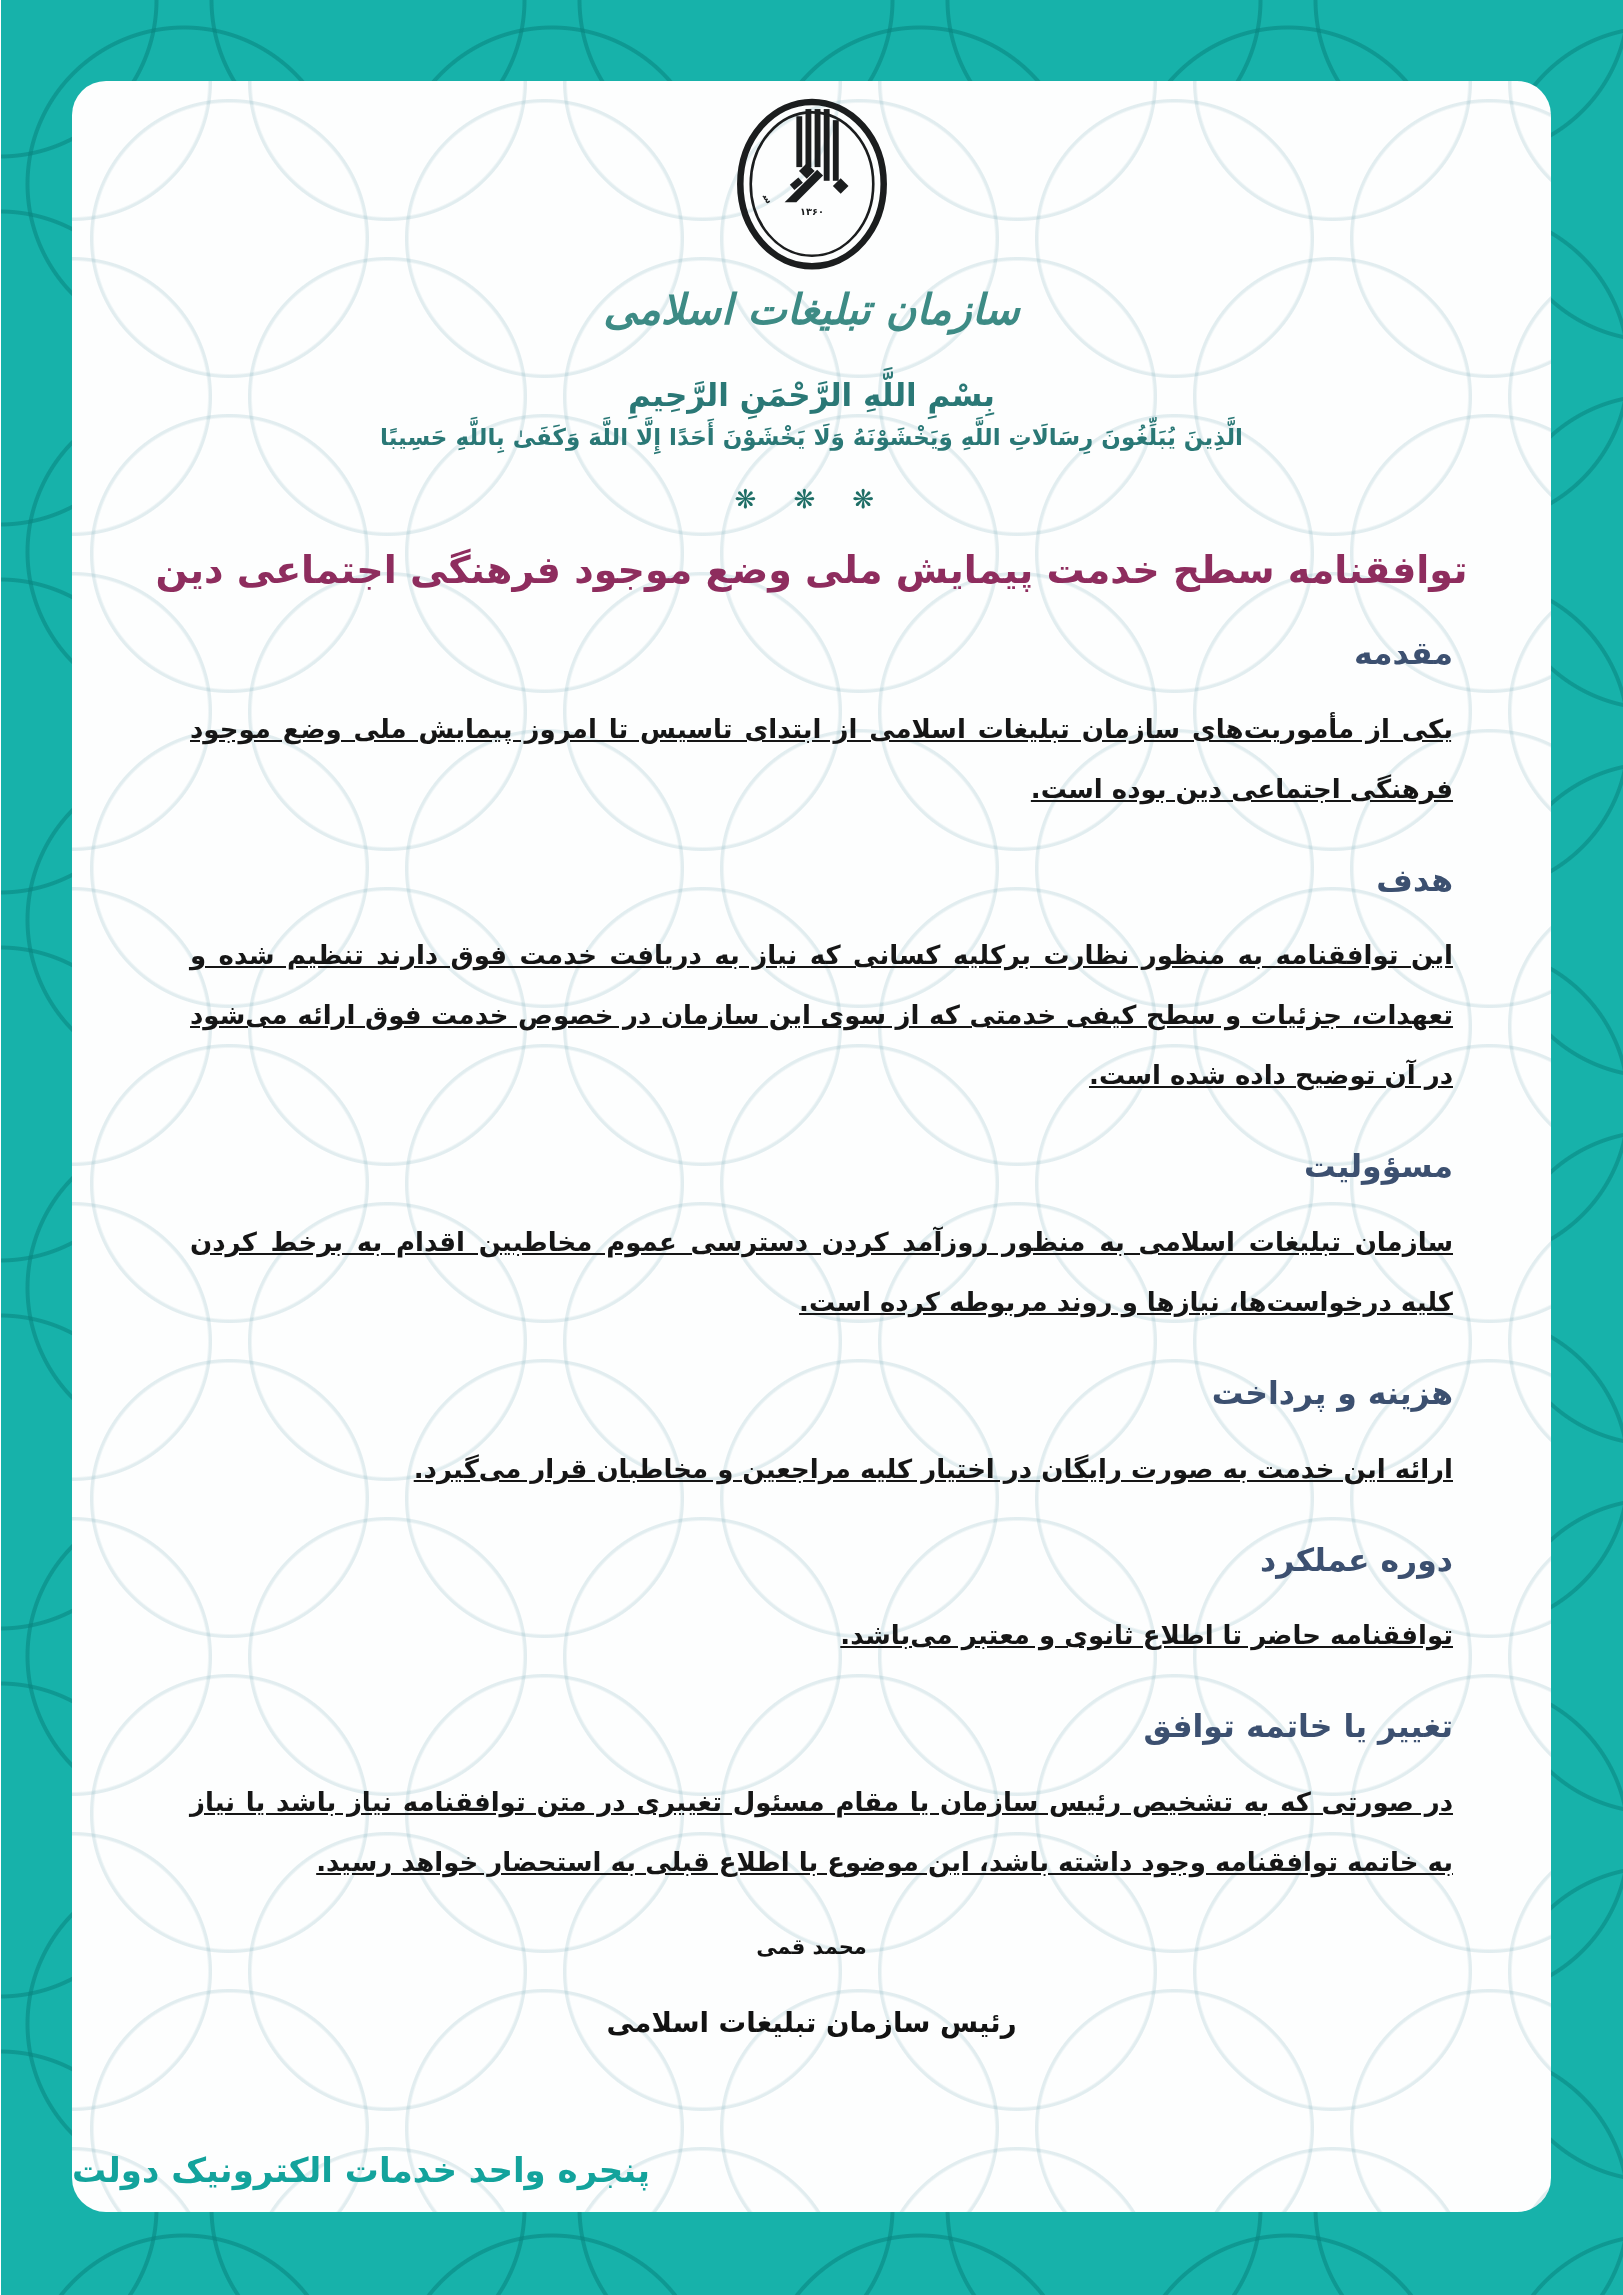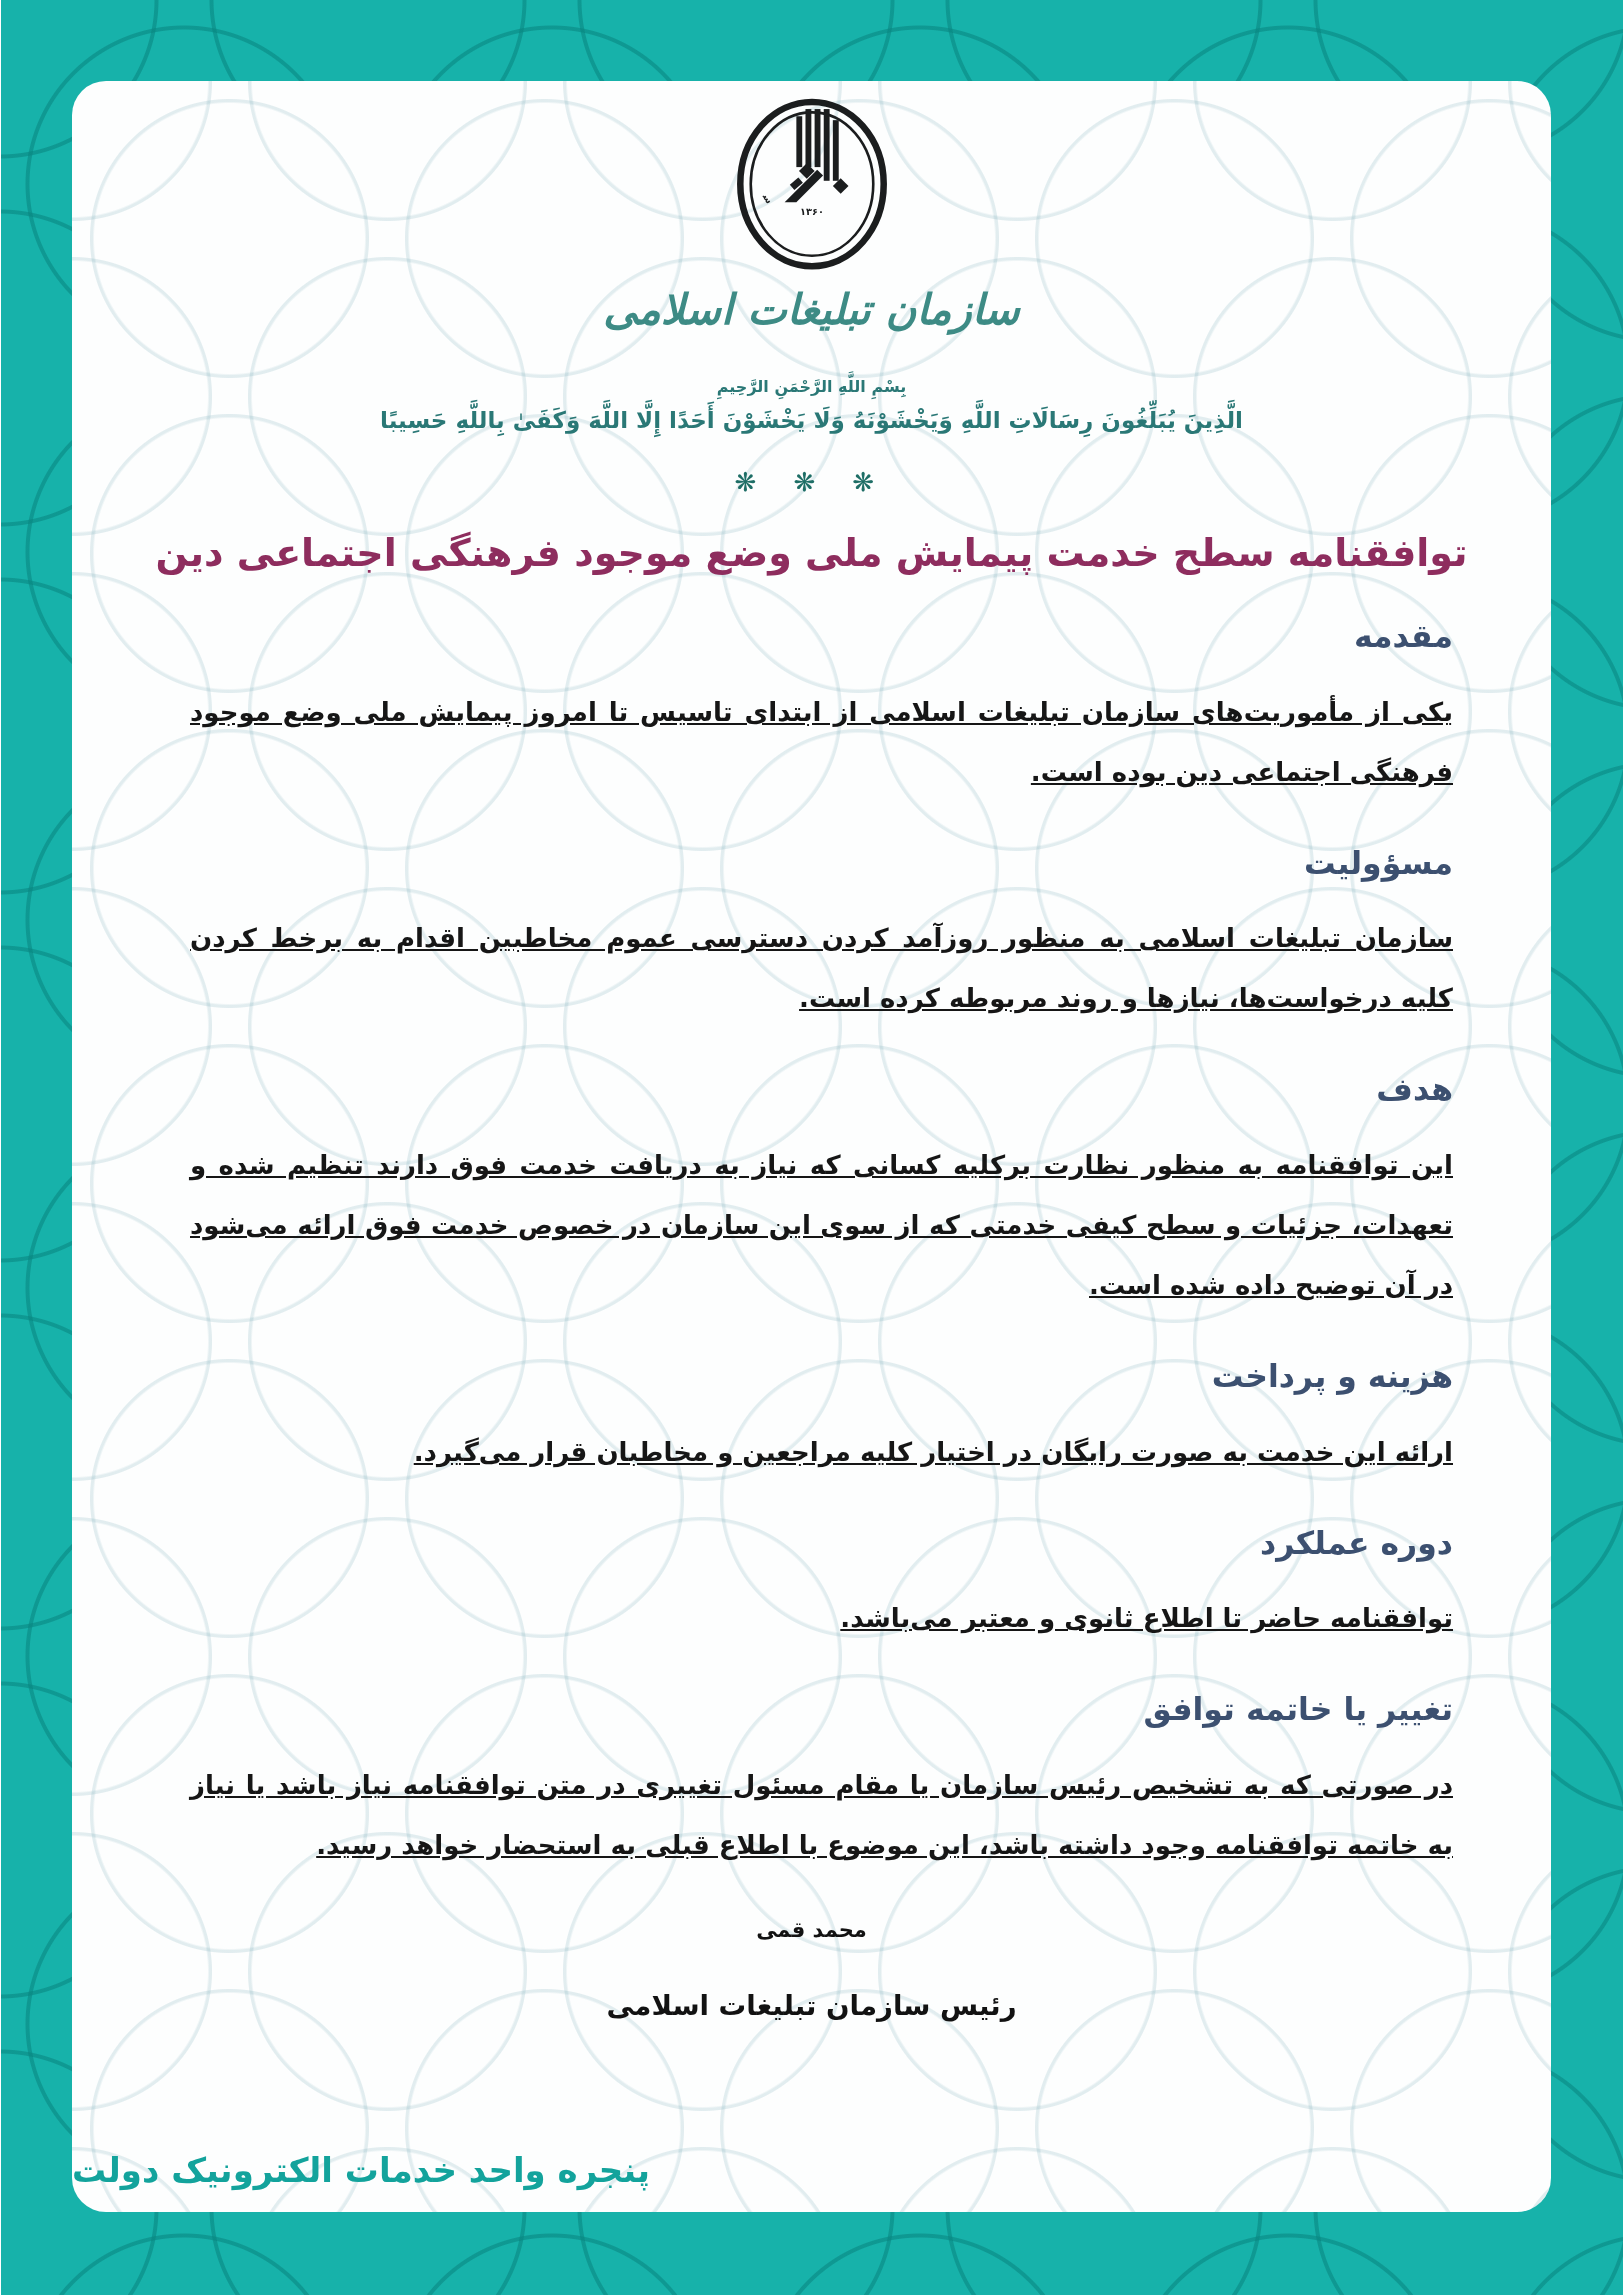--- a/index.html
+++ b/index.html
@@ -34,21 +34,21 @@
   .logo-block { padding-top: 17px; }
   .emblem { width: 158px; height: 176px; display: inline-block; }
   .calligraphy {
     margin-top: 9.2px;
     font-size: 42px; font-weight: bold; font-style: italic;
     color: #3D8B85;
     letter-spacing: 1.3px;
   }
   .bismillah {
     margin-top: 43px;
-    font-size: 16px; font-weight: bold;
+    font-size: 31px; font-weight: bold;
     color: #2A7876;
     white-space: nowrap;
   }
   .verse {
     margin-top: 11px;
     font-size: 23px; font-weight: bold;
     color: #2A7876;
     white-space: nowrap;
   }
   .separator {
@@ -136,26 +136,26 @@
     <div class="separator">❋ ❋ ❋</div>
 
     <h1 class="title">توافقنامه سطح خدمت پیمایش ملی وضع موجود فرهنگی اجتماعی دین</h1>
 
     <div class="sections">
       <section class="sec">
         <h2>مقدمه</h2>
         <p>یکی از مأموریت‌های سازمان تبلیغات اسلامی از ابتدای تاسیس تا امروز پیمایش ملی وضع موجود فرهنگی اجتماعی دین بوده است.</p>
       </section>
       <section class="sec">
+        <h2>هدف</h2>
+        <p>این توافقنامه به منظور نظارت برکلیه کسانی که نیاز به دریافت خدمت فوق دارند تنظیم شده و تعهدات، جزئیات و سطح کیفی خدمتی که از سوی این سازمان در خصوص خدمت فوق ارائه می‌شود در آن توضیح داده شده است.</p>
+      </section>
+      <section class="sec">
         <h2>مسؤولیت</h2>
         <p>سازمان تبلیغات اسلامی به منظور روزآمد کردن دسترسی عموم مخاطبین اقدام به برخط کردن کلیه درخواست‌ها، نیازها و روند مربوطه کرده است.</p>
-      </section>
-      <section class="sec">
-        <h2>هدف</h2>
-        <p>این توافقنامه به منظور نظارت برکلیه کسانی که نیاز به دریافت خدمت فوق دارند تنظیم شده و تعهدات، جزئیات و سطح کیفی خدمتی که از سوی این سازمان در خصوص خدمت فوق ارائه می‌شود در آن توضیح داده شده است.</p>
       </section>
       <section class="sec">
         <h2>هزینه و پرداخت</h2>
         <p>ارائه این خدمت به صورت رایگان در اختیار کلیه مراجعین و مخاطبان قرار می‌گیرد.</p>
       </section>
       <section class="sec">
         <h2>دوره عملکرد</h2>
         <p>توافقنامه حاضر تا اطلاع ثانوی و معتبر می‌باشد.</p>
       </section>
       <section class="sec">

